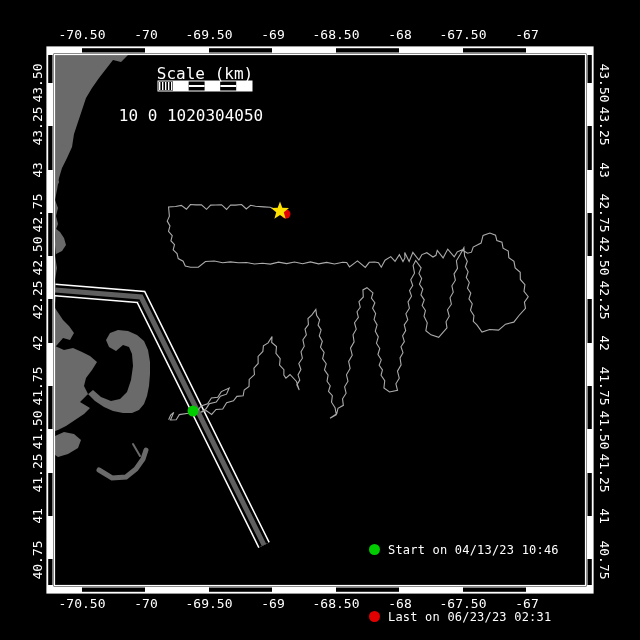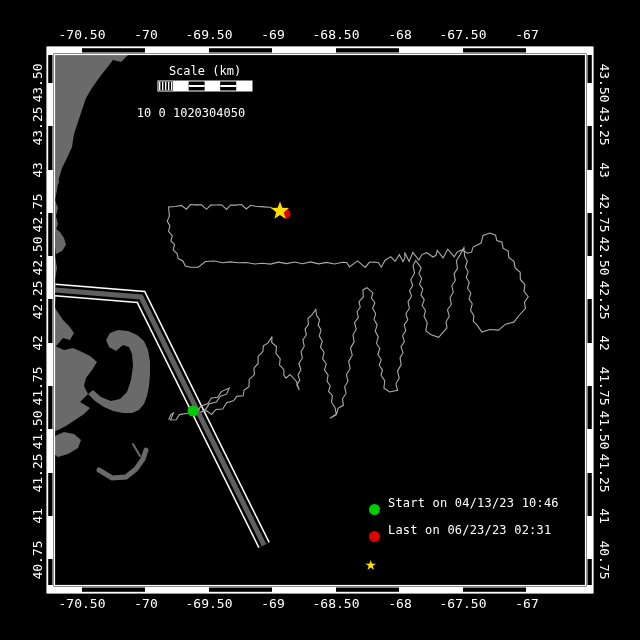--- a/index.html
+++ b/index.html
@@ -8,24 +8,24 @@
     font-family:"DejaVu Sans Mono", monospace;color:#fff;overflow:hidden;
   }
   .stage svg{position:absolute;left:0;top:0;}
   .axis-label{
     position:absolute;font-size:13px;white-space:nowrap;color:#fff;
     transform:translate(-50%,0);
   }
   .axis-label.vert-left{transform:translate(-50%,-50%) rotate(-90deg);}
   .axis-label.vert-right{transform:translate(-50%,-50%) rotate(90deg);}
   .scale-title,.scale-numbers{
-    position:absolute;font-size:12px;white-space:nowrap;transform:translateX(-50%);
+    position:absolute;font-size:16px;white-space:nowrap;transform:translateX(-50%);
   }
   .legend{position:absolute;left:362px;top:496px;}
-  .legend-row{display:flex;height:27px;}
+  .legend-row{display:flex;align-items:center;height:27px;margin-top:40px;}
   .legend-marker{width:26px;display:flex;align-items:center;justify-content:flex-start;}
   .legend-dot{width:11px;height:11px;border-radius:50%;margin-left:7px;}
   .legend-star{font-size:19px;line-height:19px;margin-left:3px;}
   .legend-label{font-size:12px;white-space:nowrap;letter-spacing:0.2px;}
 </style>
 </head>
 <body>
 
 <div class="stage">
 

